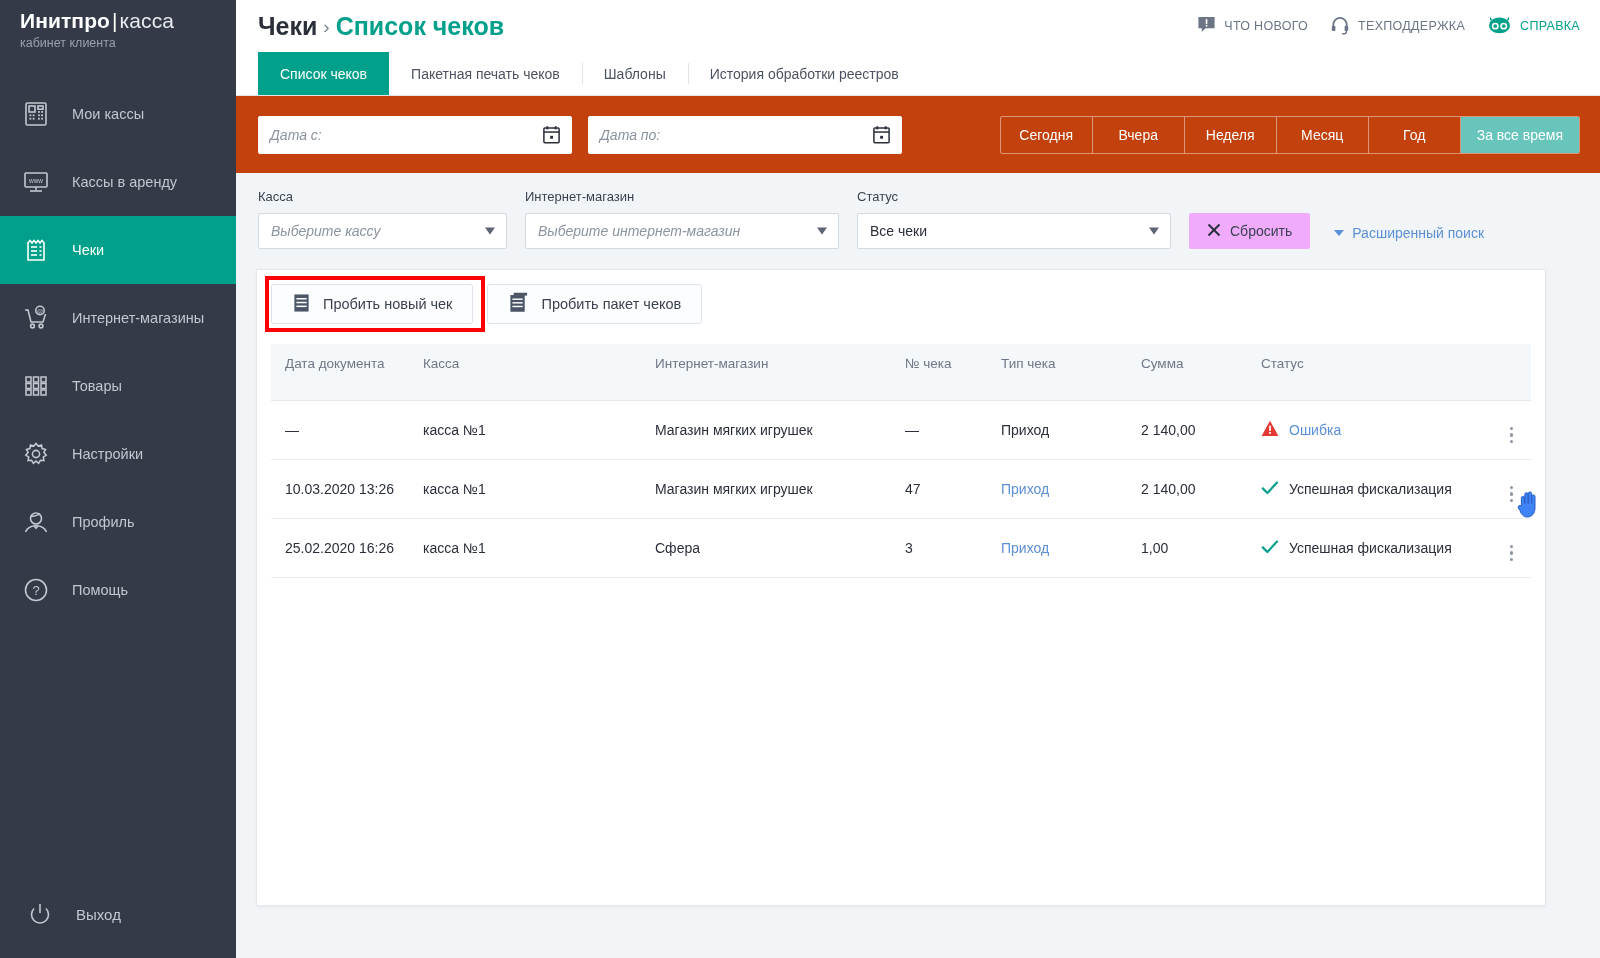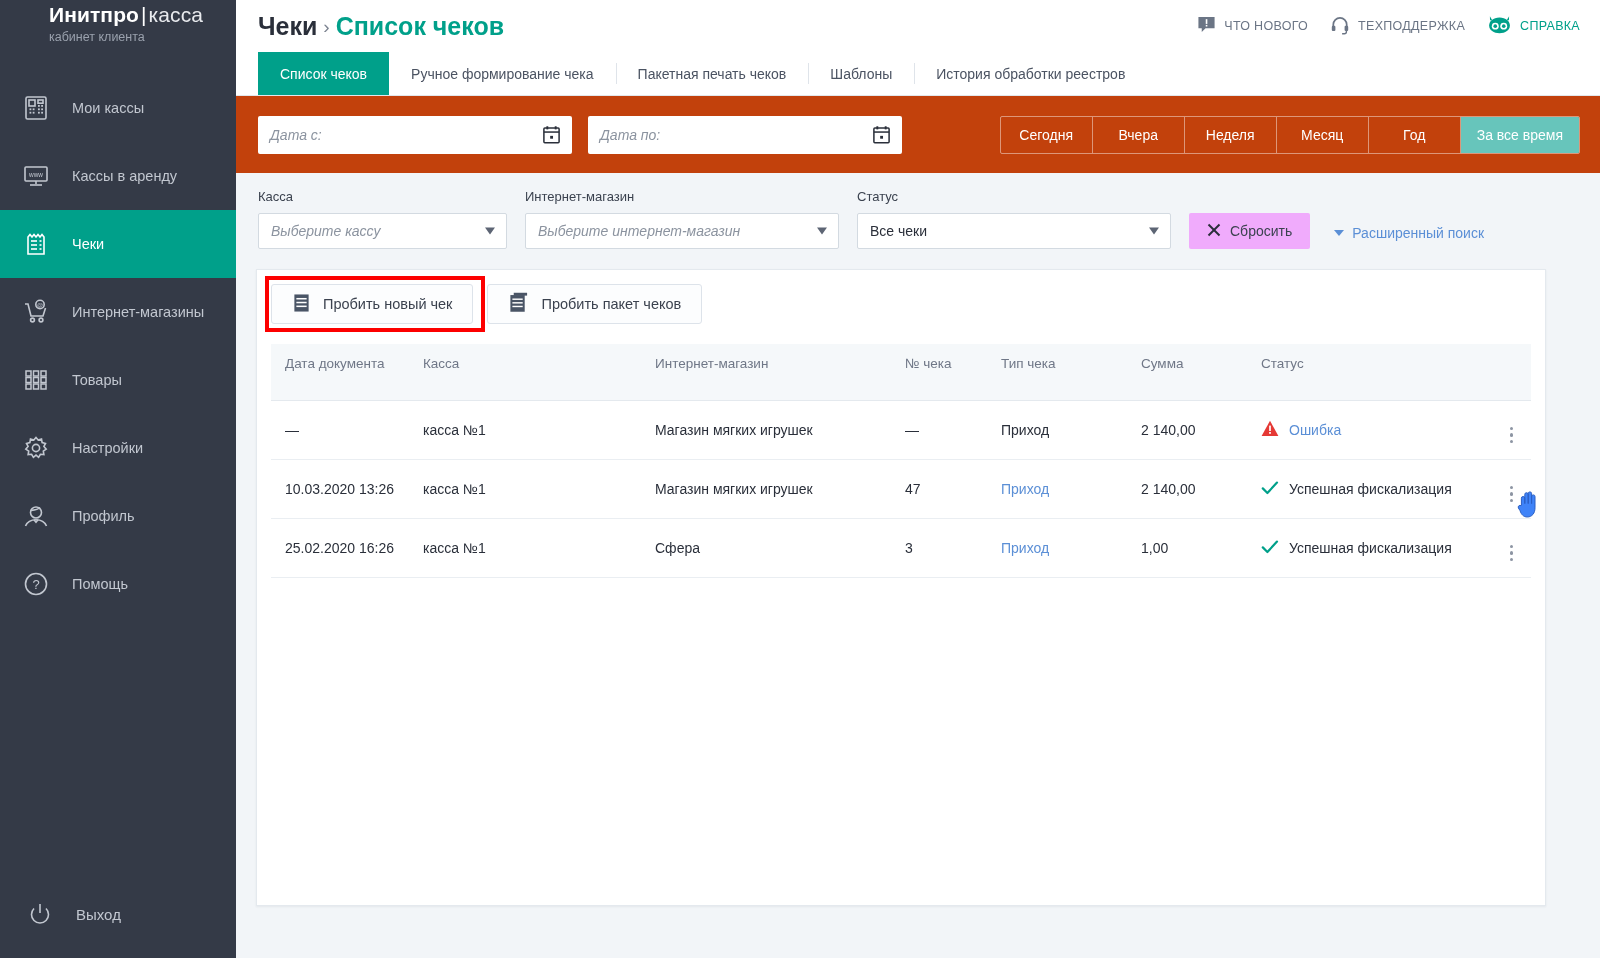--- a/index.html
+++ b/index.html
@@ -14,21 +14,21 @@
   .app { position: relative; width: 1600px; height: 958px; display: flex; }
 
   
   .sidebar {
     width: 236px; height: 958px;
     background: #343a47;
     flex: 0 0 236px;
     position: relative;
     color: #c2c7d0;
   }
-  .brand { padding: 2px 0 0 20px; margin-left: 29px; }
+  .brand { padding: 8px 0 0 20px; }
   .brand-title {
     font-size: 21px; line-height: 25px; color: #ffffff; letter-spacing: .1px;
   }
   .brand-title b { font-weight: 700; }
   .brand-title .sep { color: #ffffff; font-weight: 400; margin: 0 2px; }
   .brand-title .light { font-weight: 400; color: #e8eaee; }
   .brand-sub { font-size: 12.5px; color: #9aa1ad; margin-top: 3px; }
 
   .nav { margin-top: 30px; }
   .nav-item {
@@ -392,23 +392,20 @@
             </svg>
           </span>
           <span>СПРАВКА</span>
         </div>
       </div>
     </div>
 
     <div class="tabs">
       <div class="tab active">
           <span>Список чеков</span>
-        </div>
-      <div class="tab">
-          <span>Ручное формирование чека</span>
         </div>
       <div class="tab">
           <span>Пакетная печать чеков</span>
         </div>
       <div class="tab">
           <span>Шаблоны</span>
         </div>
       <div class="tab">
           <span>История обработки реестров</span>
         </div>

